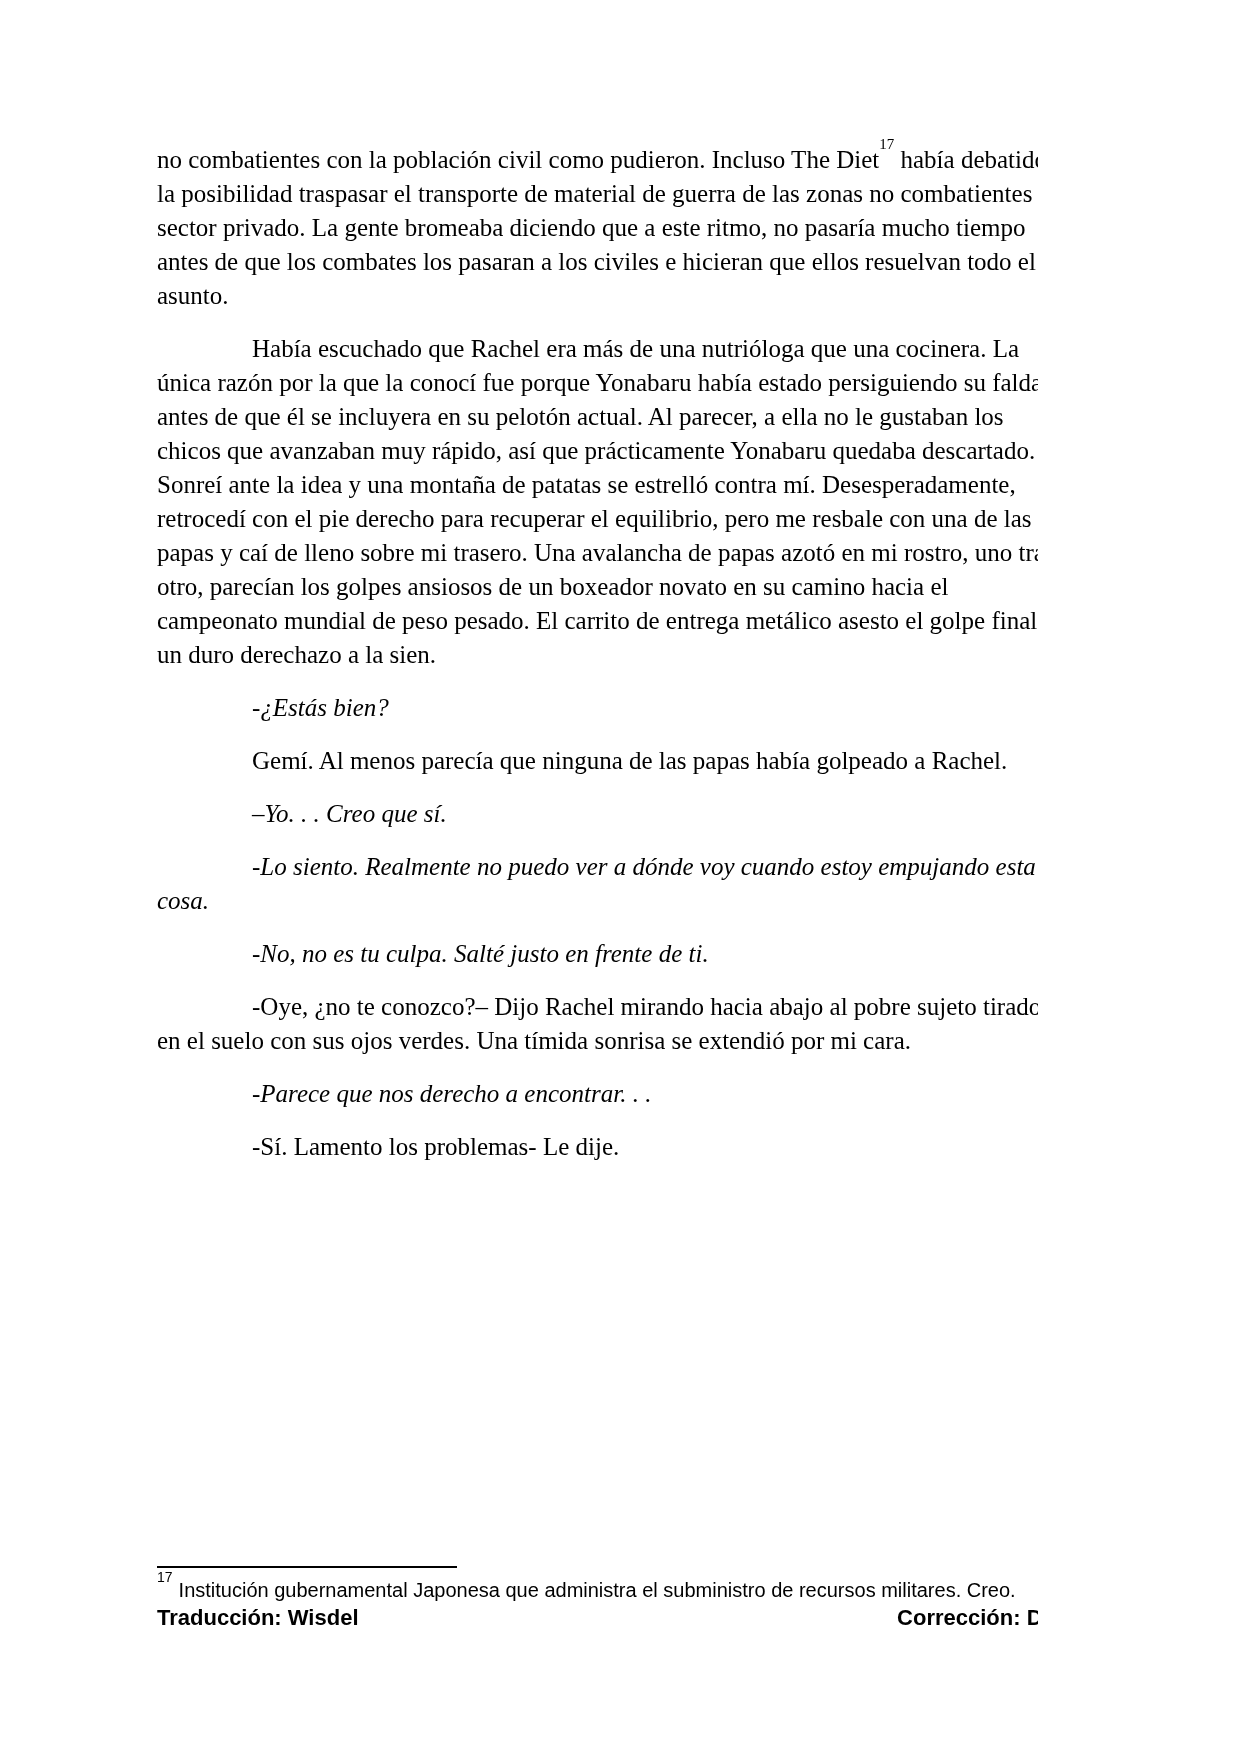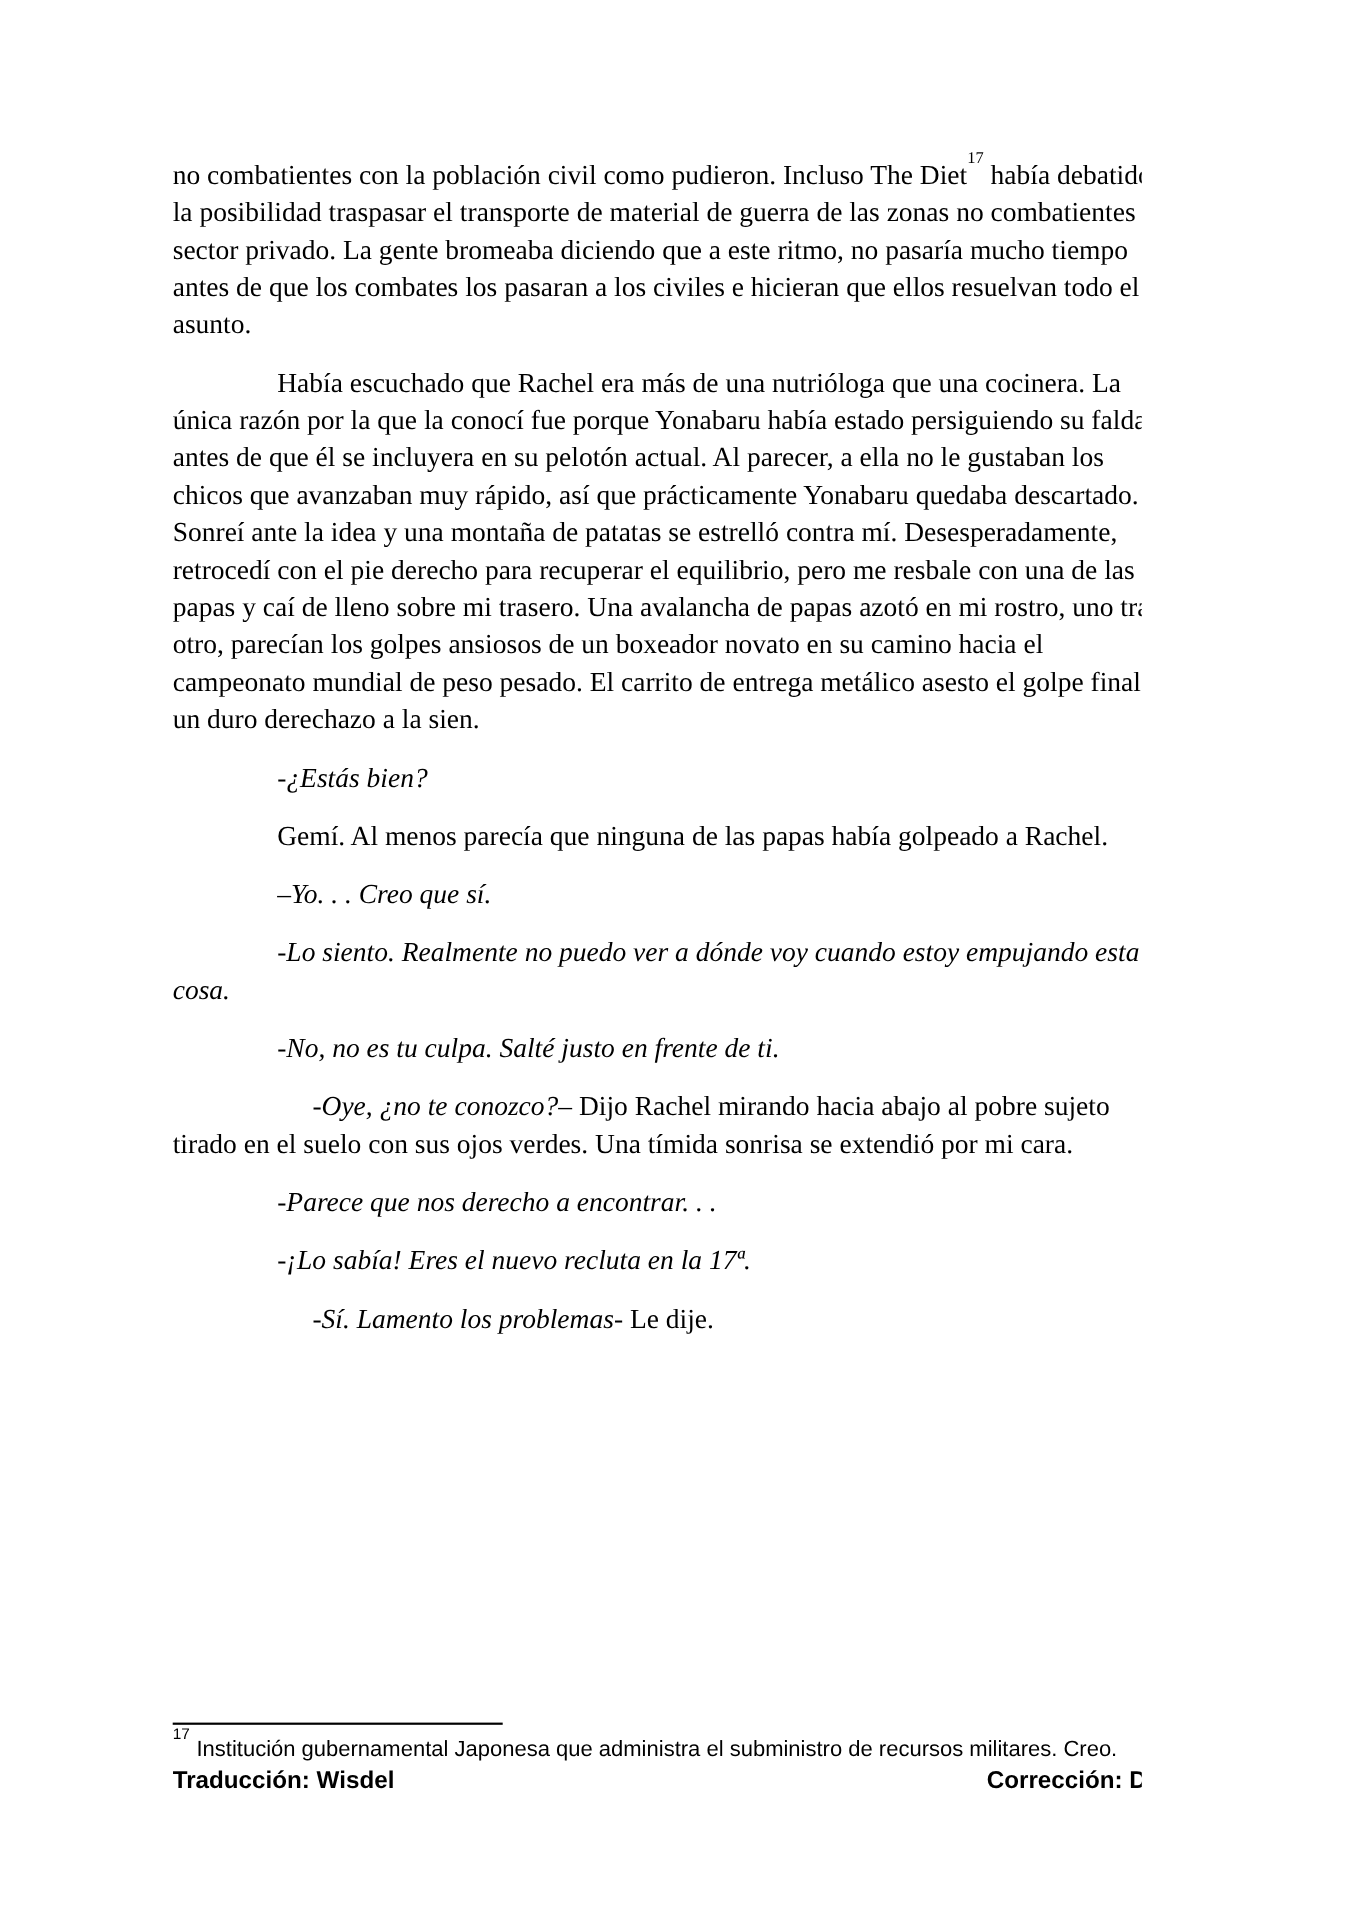--- a/index.html
+++ b/index.html
@@ -30,22 +30,20 @@
     margin: 0 0 19px 0;
     text-indent: 95px;
   }
   .para.no-indent {
     text-indent: 0;
   }
   .dialogue {
     font-style: italic;
   }
   .italic-run {
-    font-style: italic;
-    margin-left: 32px;
   }
   sup.fn-ref {
     font-size: 15px;
     line-height: 0;
     position: relative;
     top: -10px;
   }
   .footnote-block {
     position: absolute;
     left: 157px;
@@ -104,21 +102,20 @@
     <p class="para dialogue">–Yo. . . Creo que sí.</p>
 
     <p class="para dialogue">-Lo siento. Realmente no puedo ver a dónde voy cuando estoy empujando esta cosa.</p>
 
     <p class="para dialogue">-No, no es tu culpa. Salté justo en frente de ti.</p>
 
     <p class="para"><span class="italic-run">-Oye, ¿no te conozco?– </span><span>Dijo Rachel mirando hacia abajo al pobre sujeto tirado en el suelo con sus ojos verdes. Una tímida sonrisa se extendió por mi cara.</span></p>
 
     <p class="para dialogue">-Parece que nos derecho a encontrar. . .</p>
 
-    <p class="para dialogue">-¡Lo sabía! Eres el nuevo recluta en la 17ª.</p>
 
     <p class="para"><span class="italic-run">-Sí. Lamento los problemas-</span><span> Le dije.</span></p>
 
 
   </div>
 
   <div class="footnote-block">
     <div class="footnote-rule"></div>
     <div class="footnote-line"><sup class="footnote-ref">17</sup><span>Institución gubernamental Japonesa que administra el subministro de recursos militares. Creo.</span></div>
   </div>

